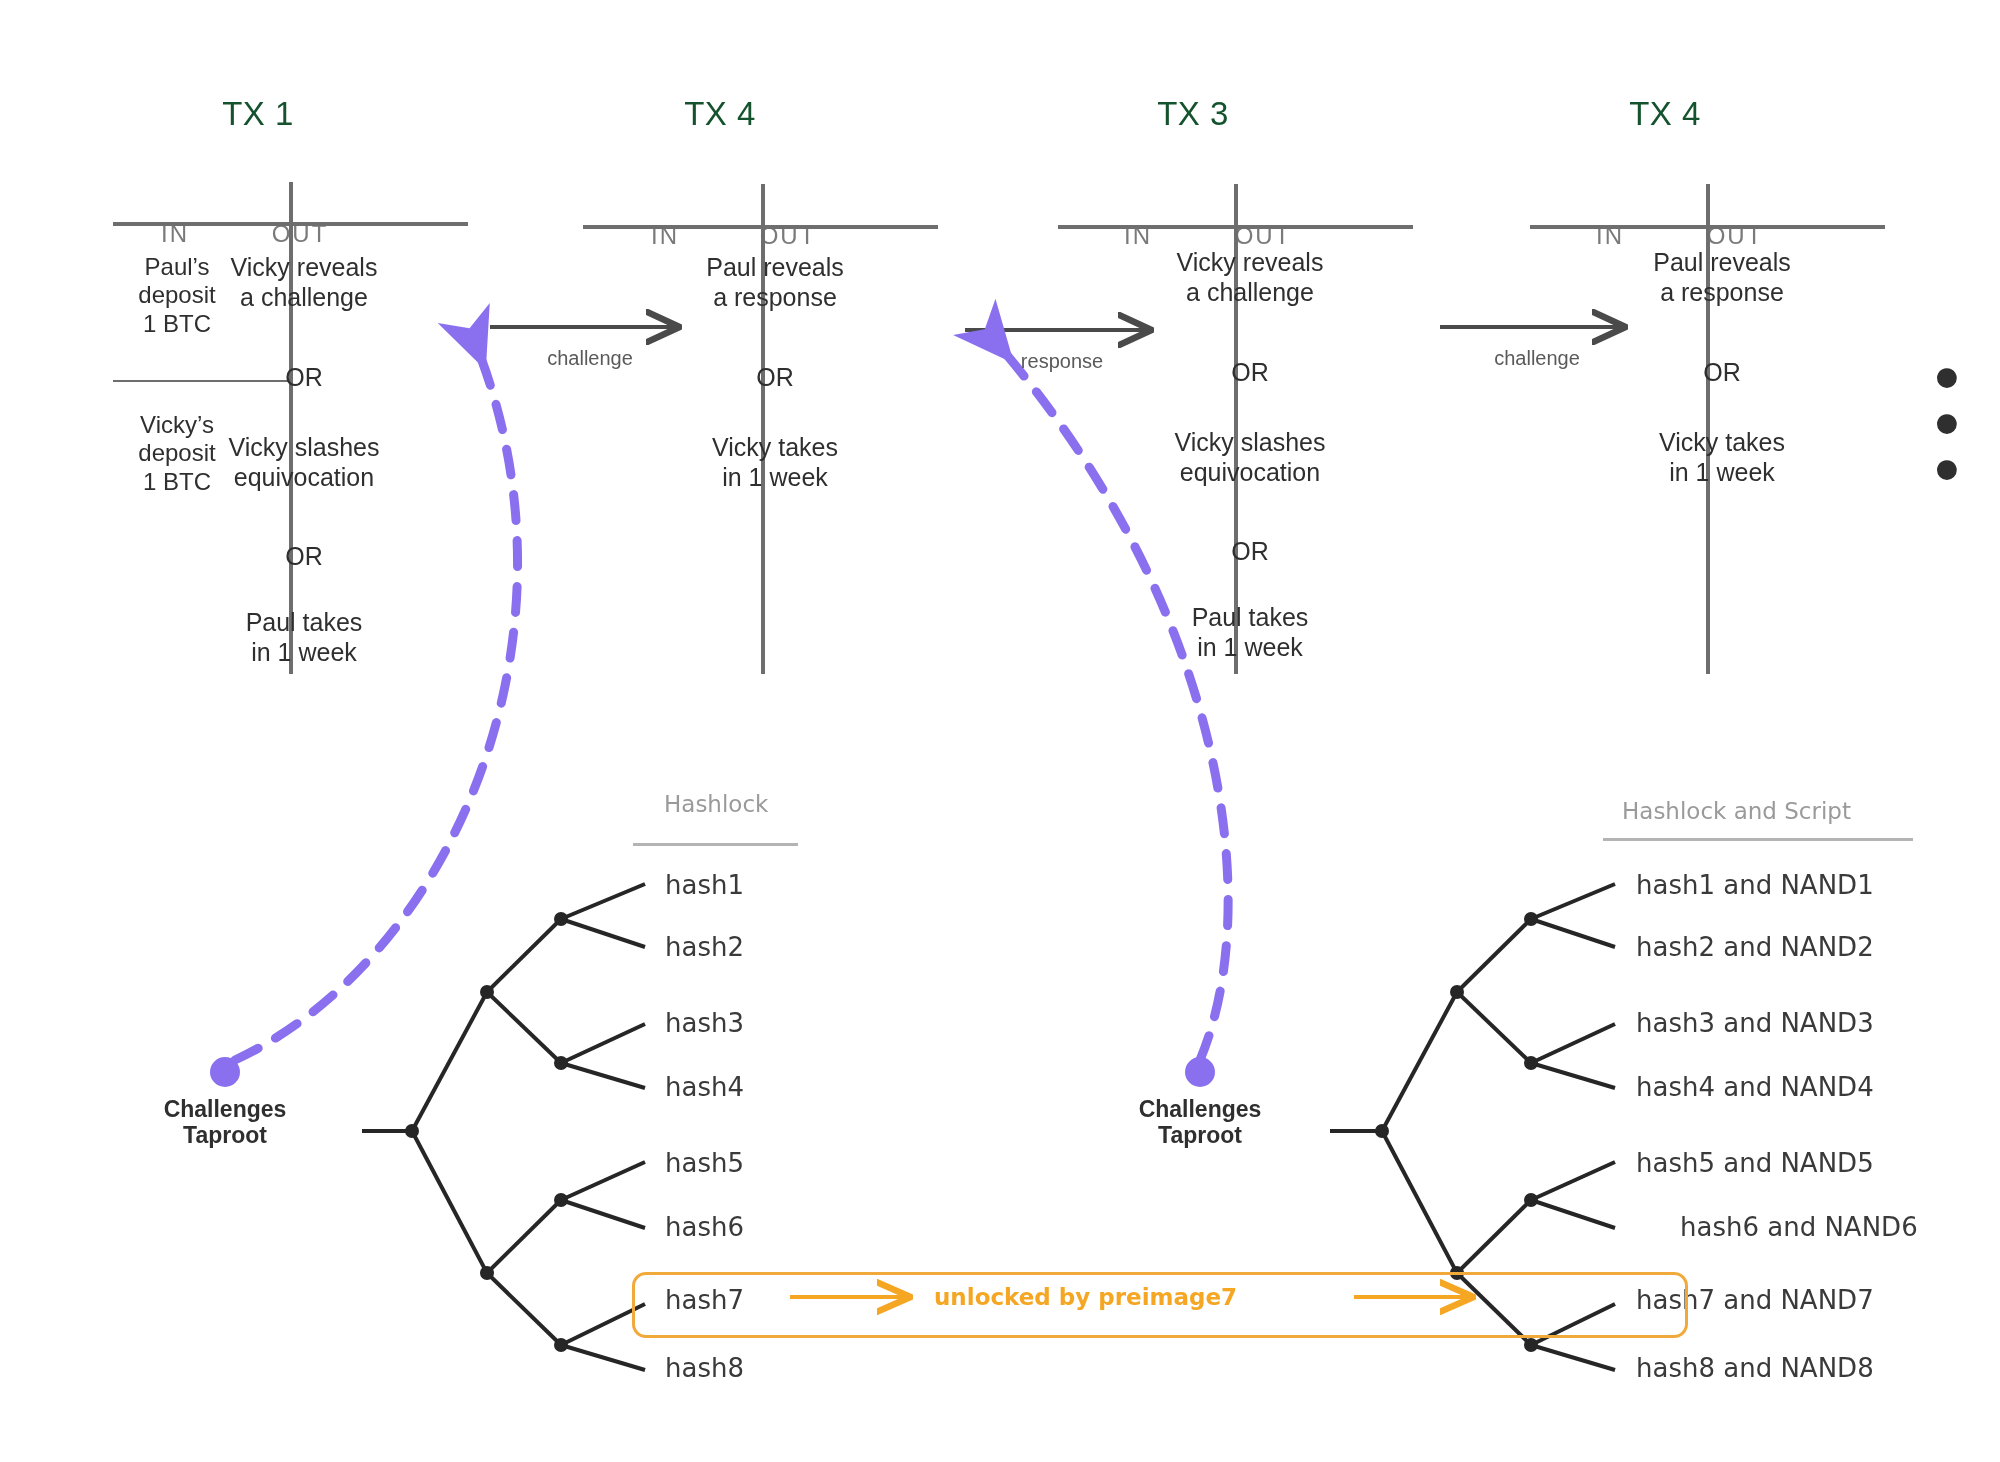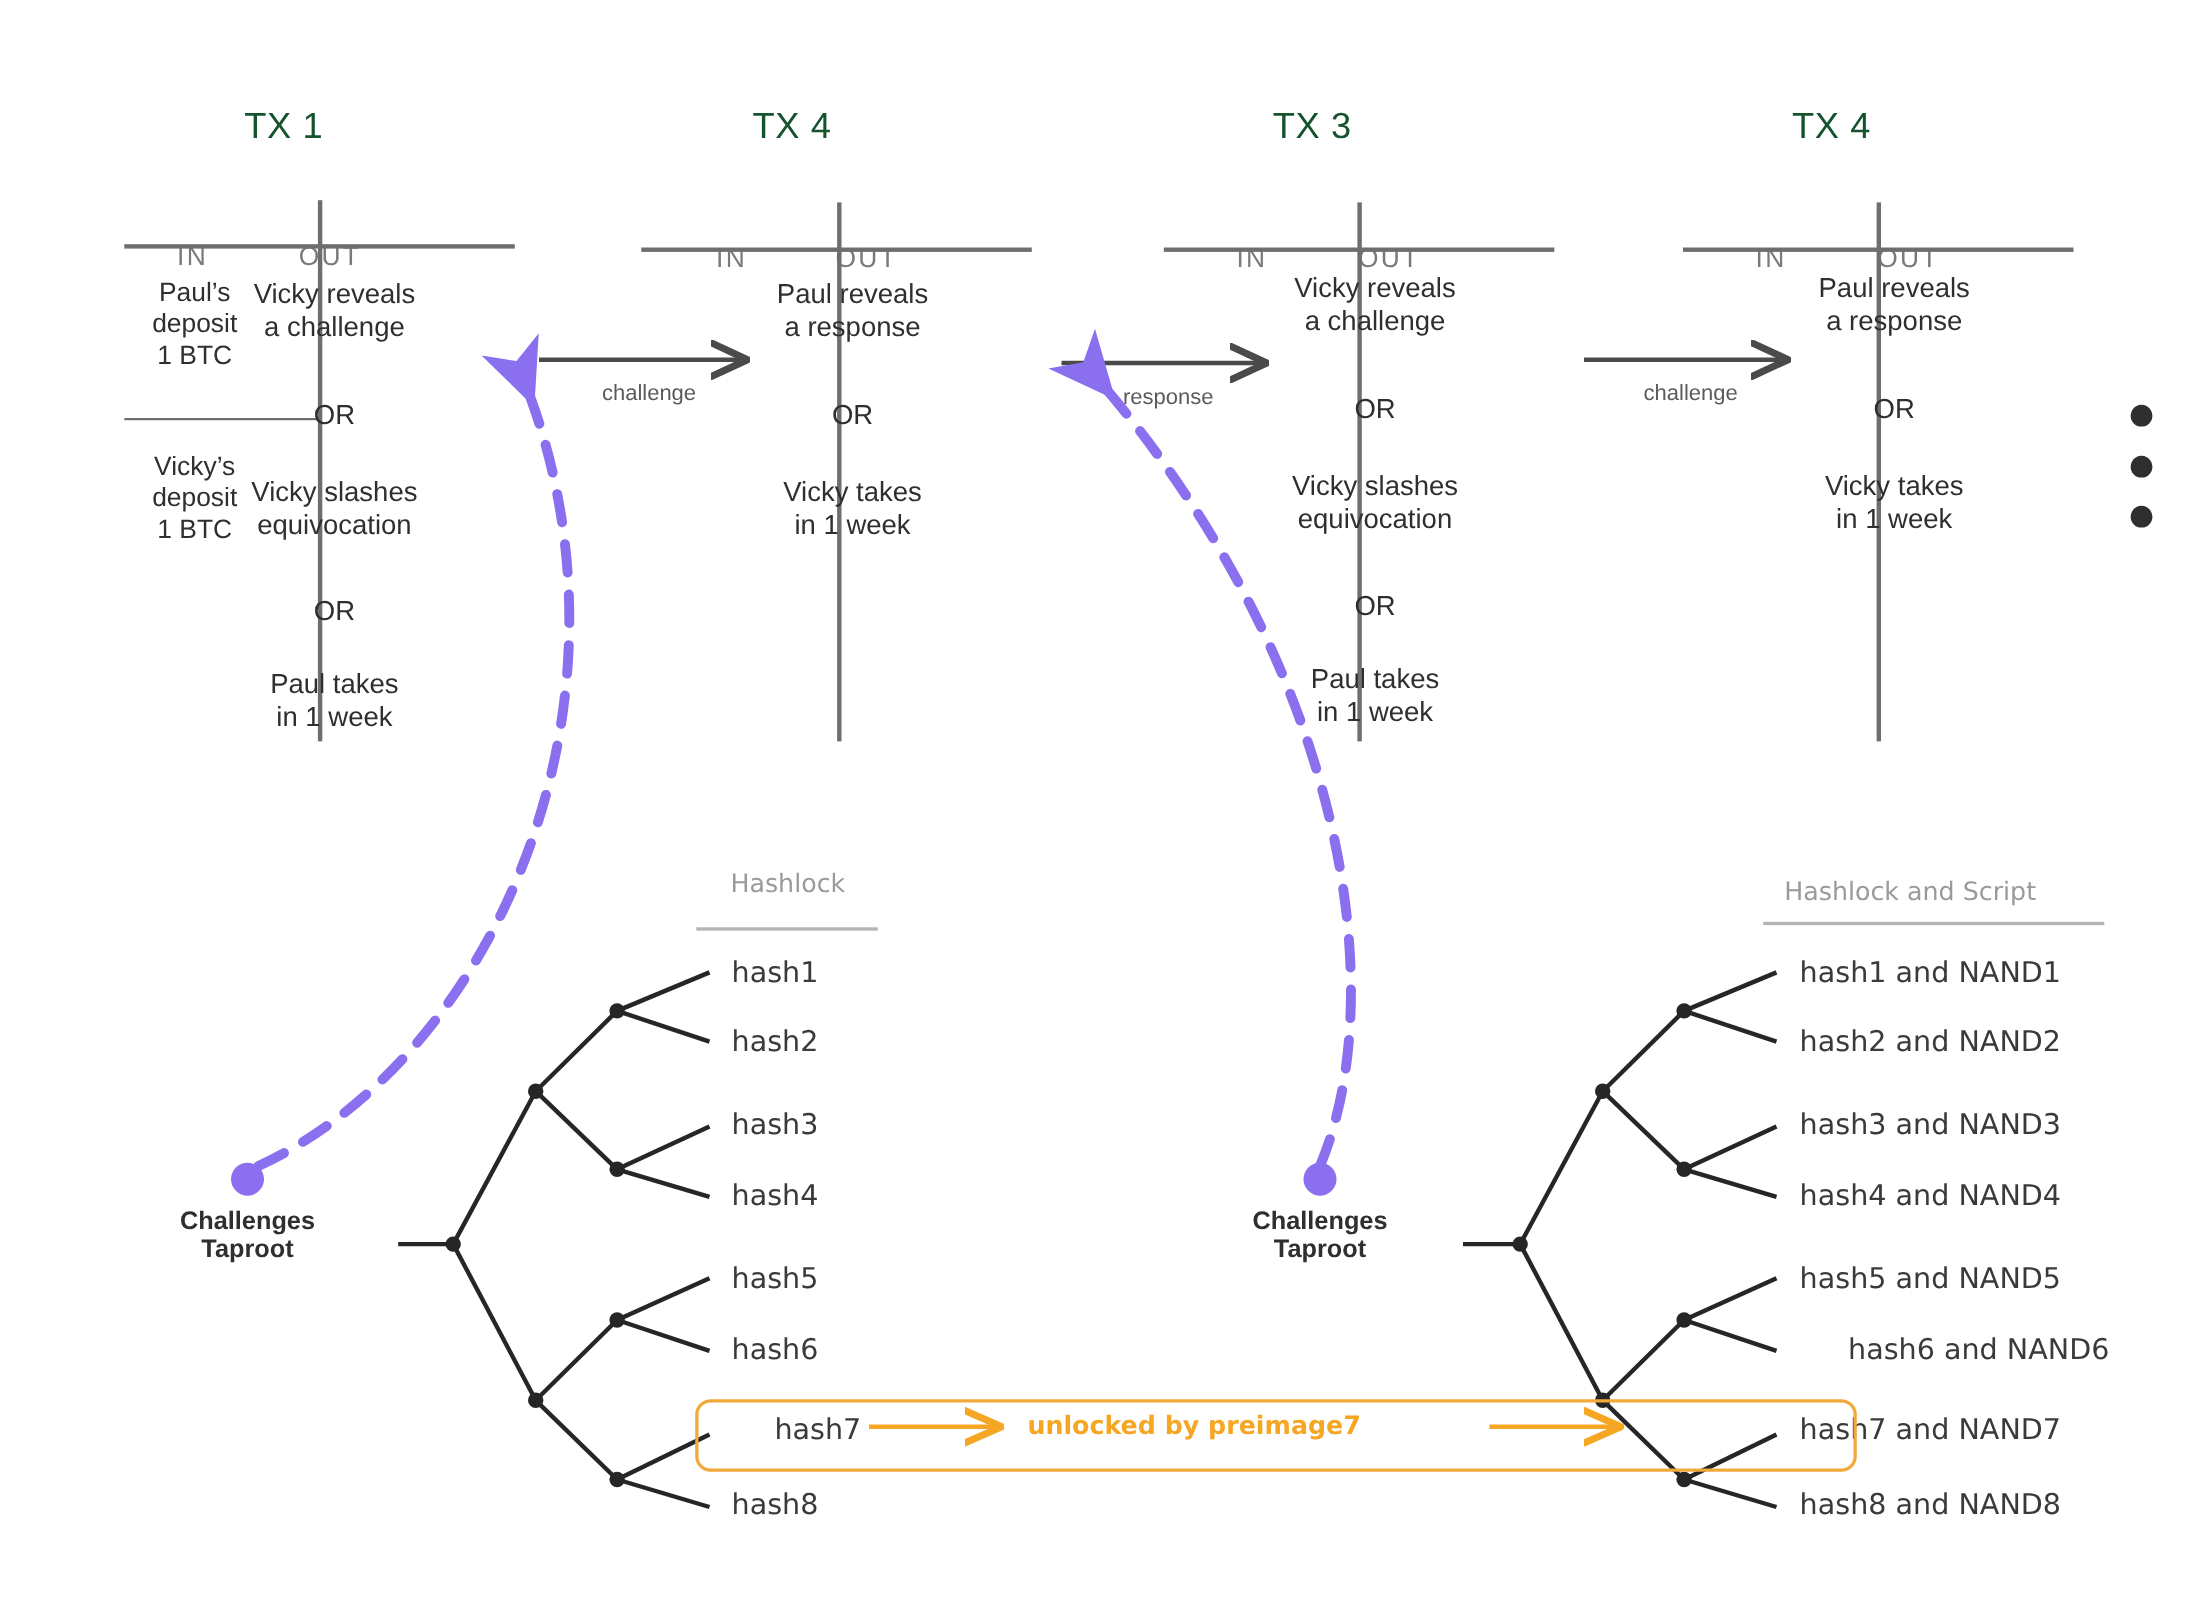--- a/index.html
+++ b/index.html
@@ -288,21 +288,21 @@
 
   <div class="abs tree-head" style="left:664px;top:791px;">Hashlock</div>
   <div class="abs tree-head-rule" style="left:633px;top:843px;width:165px;"></div>
 
   <div class="abs leaf" style="left:665px;top:870px;">hash1</div>
   <div class="abs leaf" style="left:665px;top:932px;">hash2</div>
   <div class="abs leaf" style="left:665px;top:1008px;">hash3</div>
   <div class="abs leaf" style="left:665px;top:1072px;">hash4</div>
   <div class="abs leaf" style="left:665px;top:1148px;">hash5</div>
   <div class="abs leaf" style="left:665px;top:1212px;">hash6</div>
-  <div class="abs leaf" style="left:665px;top:1285px;margin-left:39px;">hash7</div>
+  <div class="abs leaf" style="left:665px;top:1285px;">hash7</div>
   <div class="abs leaf" style="left:665px;top:1353px;">hash8</div>
 
   <div class="abs tree-head" style="left:1622px;top:798px;">Hashlock and Script</div>
   <div class="abs tree-head-rule" style="left:1603px;top:838px;width:310px;"></div>
 
   <div class="abs leaf" style="left:1636px;top:870px;">hash1  and  NAND1</div>
   <div class="abs leaf" style="left:1636px;top:932px;">hash2  and  NAND2</div>
   <div class="abs leaf" style="left:1636px;top:1008px;">hash3  and  NAND3</div>
   <div class="abs leaf" style="left:1636px;top:1072px;">hash4  and  NAND4</div>
   <div class="abs leaf" style="left:1636px;top:1148px;">hash5  and  NAND5</div>

